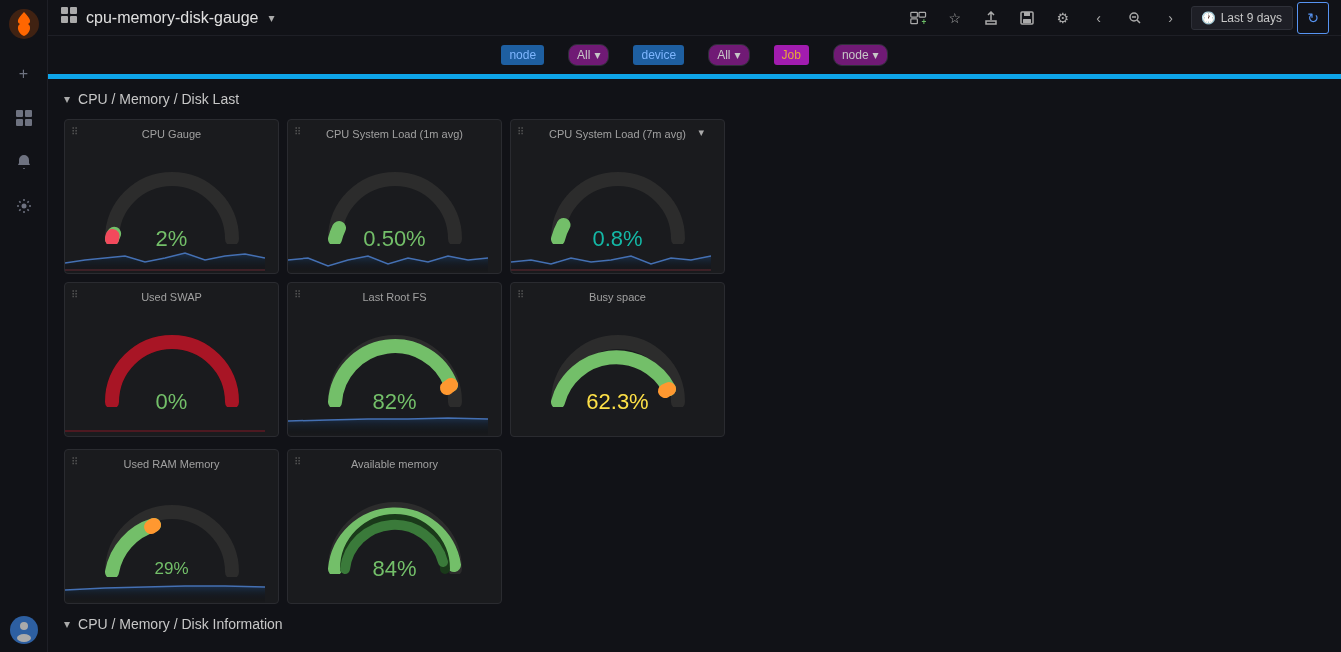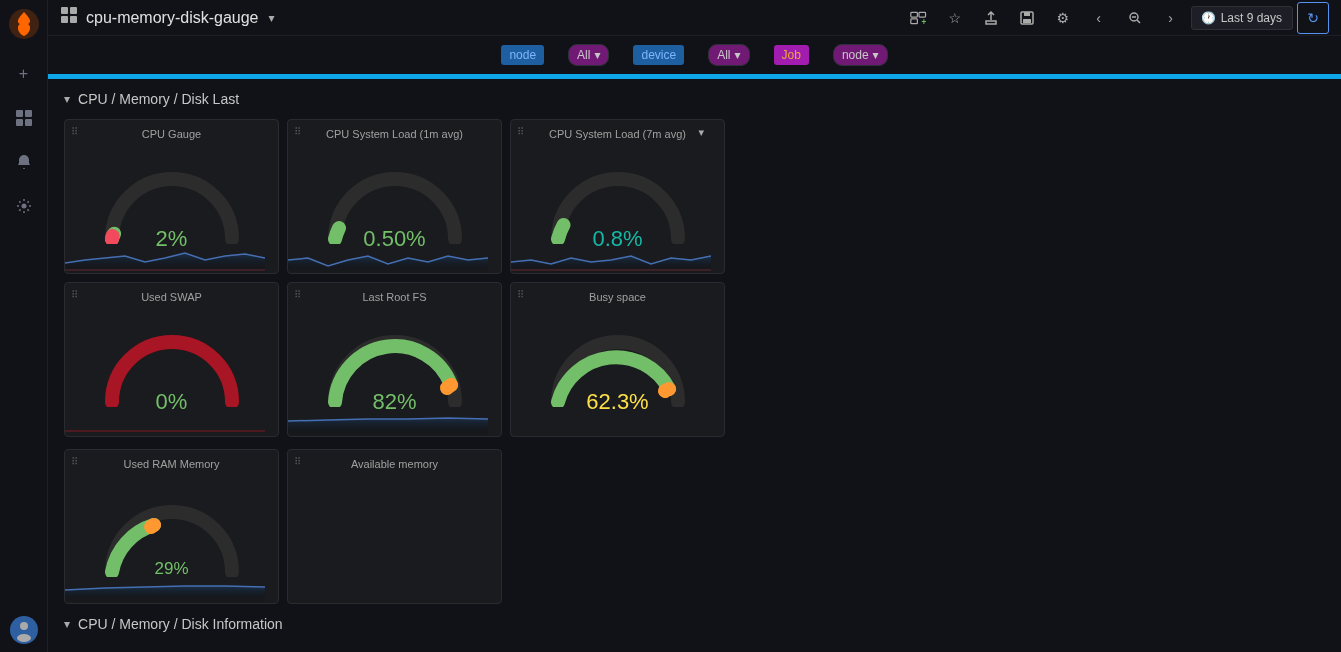--- a/index.html
+++ b/index.html
@@ -493,20 +493,31 @@
             </linearGradient>
           </defs>
           <polygon points="0,35 0,22 40,20 80,19 120,18 160,18 200,19 200,35" fill="url(#sg7)"></polygon>
           <polyline points="0,22 40,20 80,19 120,18 160,18 200,19" fill="none" stroke="#5794f2" stroke-width="1.5"></polyline>
         </svg>
       </div>
 
       <div class="gauge-panel">
         <span class="gauge-drag">⠿</span>
         <div class="gauge-panel-title">Available memory</div>
+        <div class="gauge-svg-container">
+          <svg width="160" height="90" viewBox="0 0 160 90">
+            <path d="M 20 85 A 60 60 0 0 1 140 85" fill="none" stroke="#2c2c2c" stroke-width="14" stroke-linecap="round"></path>
+
+            <path d="M 20 85 A 60 60 0 0 1 139 81" fill="none" stroke="#73bf69" stroke-width="14" stroke-linecap="round"></path>
+
+            <path d="M 30 85 A 50 50 0 0 1 130 85" fill="none" stroke="#1a3a1a" stroke-width="10" stroke-linecap="round"></path>
+            <path d="M 30 85 A 50 50 0 0 1 128 78" fill="none" stroke="#3a7a3a" stroke-width="10" stroke-linecap="round"></path>
+          </svg>
+          <div style="margin-top:-18px; font-size:22px; color:#73bf69; font-weight:500;">84%</div>
+        </div>
       </div>
 
       <div style="background:transparent;"></div>
     </div>
 
     <div class="section-header" style="margin-top:4px;">
       <span class="collapse-icon">▾</span>
       <span>CPU / Memory / Disk Information</span>
     </div>
 

